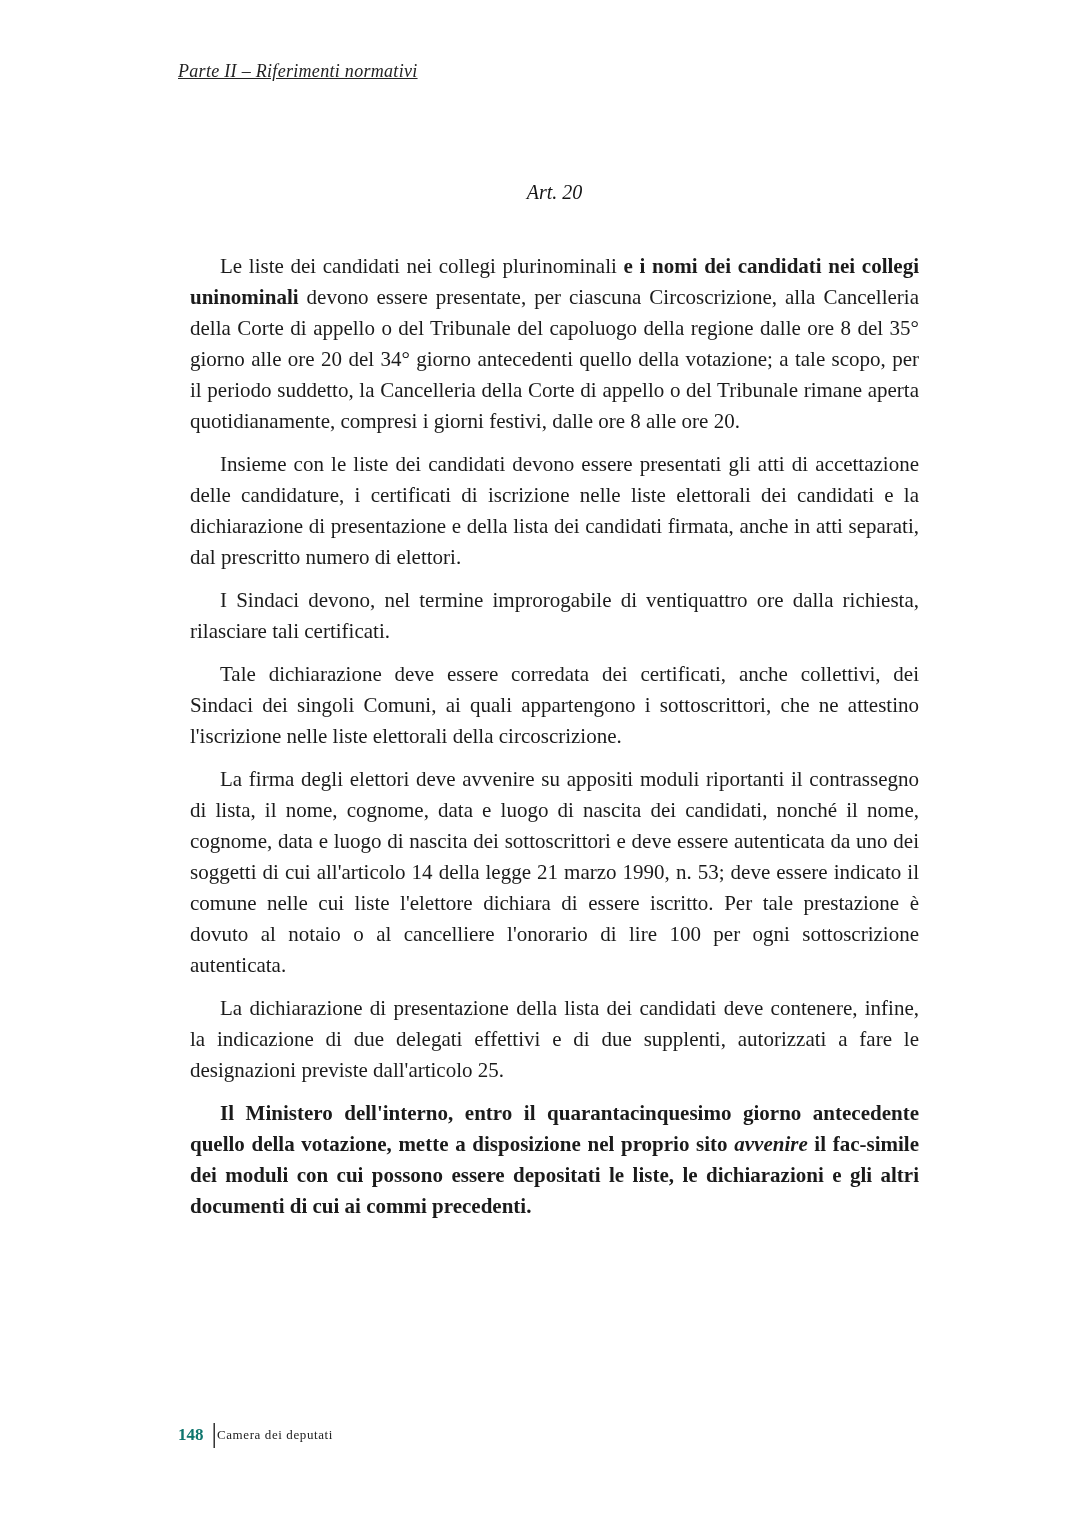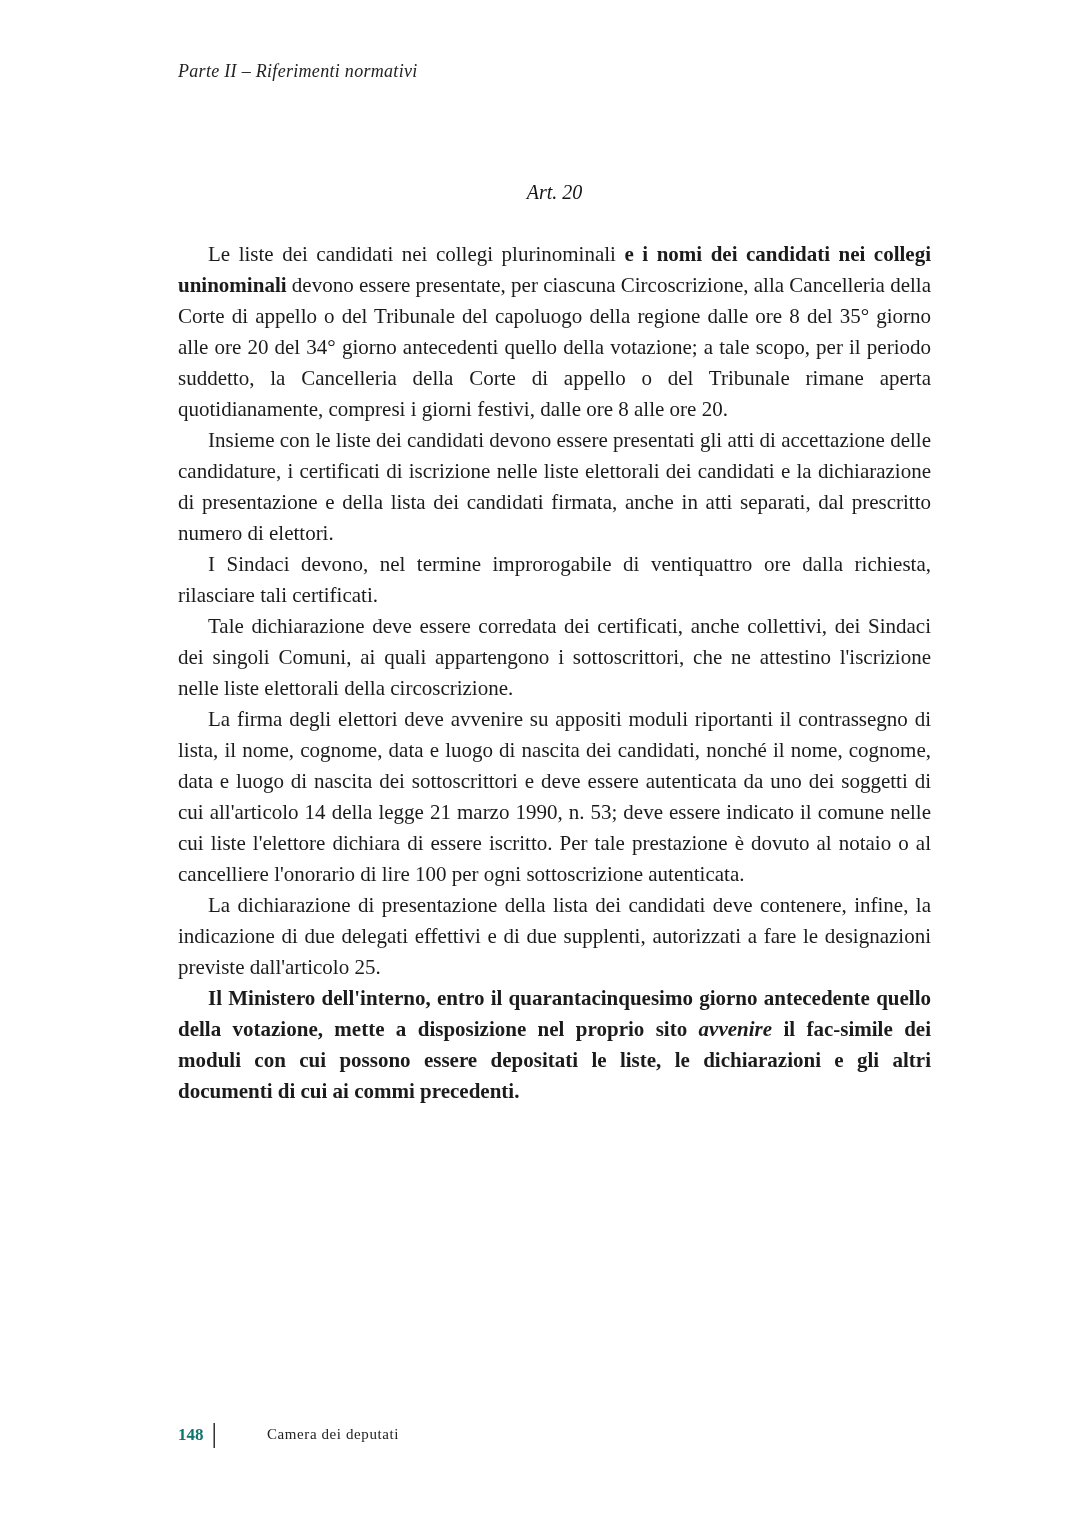--- a/index.html
+++ b/index.html
@@ -18,20 +18,21 @@
   }
   .running-header {
     position: absolute;
     left: 178px;
     top: 61px;
     font-style: italic;
     font-size: 18px;
     letter-spacing: 0.3px;
     color: #222222;
     white-space: nowrap;
+    text-decoration: underline;
   }
   .article-title {
     position: absolute;
     left: 178px;
     top: 181px;
     width: 753px;
     text-align: center;
     font-style: italic;
     font-size: 20px;
     color: #141414;
@@ -41,21 +42,21 @@
     left: 178px;
     top: 239px;
     width: 753px;
     font-size: 21px;
     line-height: 31px;
     text-align: justify;
     hyphens: auto;
     -webkit-hyphens: auto;
   }
   .article-body p {
-    margin: 0;
+    margin: 12px;
     padding: 0;
     text-indent: 30px;
   }
   .seg-n  { font-weight: normal; }
   .seg-b  { font-weight: bold; }
   .seg-bi { font-weight: bold; font-style: italic; }
   .footer {
     position: absolute;
     left: 178px;
     top: 1419px;
@@ -70,23 +71,22 @@
   }
   .footer-separator {
     display: inline-block;
     font-size: 27px;
     font-weight: normal;
     margin-left: 8px;
     color: #141414;
     transform: translateY(-1px);
   }
   .publisher {
-    font-size: 15px;
+    font-size: 13px;
     letter-spacing: 0.6px;
-    margin-left: 50px;
     color: #222222;
   }
 </style>
 </head>
 <body>
 
 <div class="page">
 
   <div class="running-header">Parte II – Riferimenti normativi</div>
 

